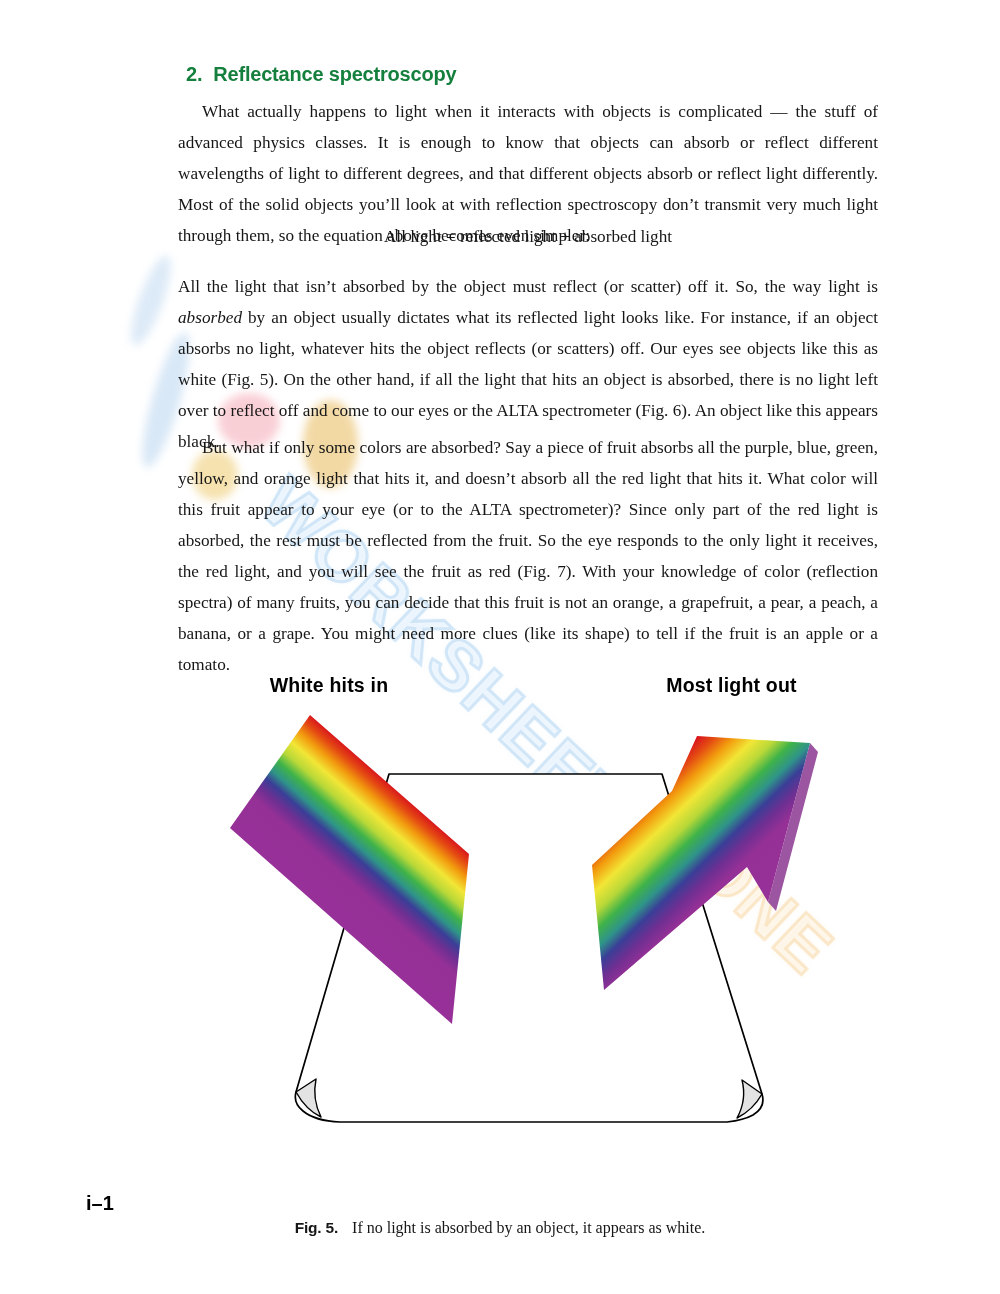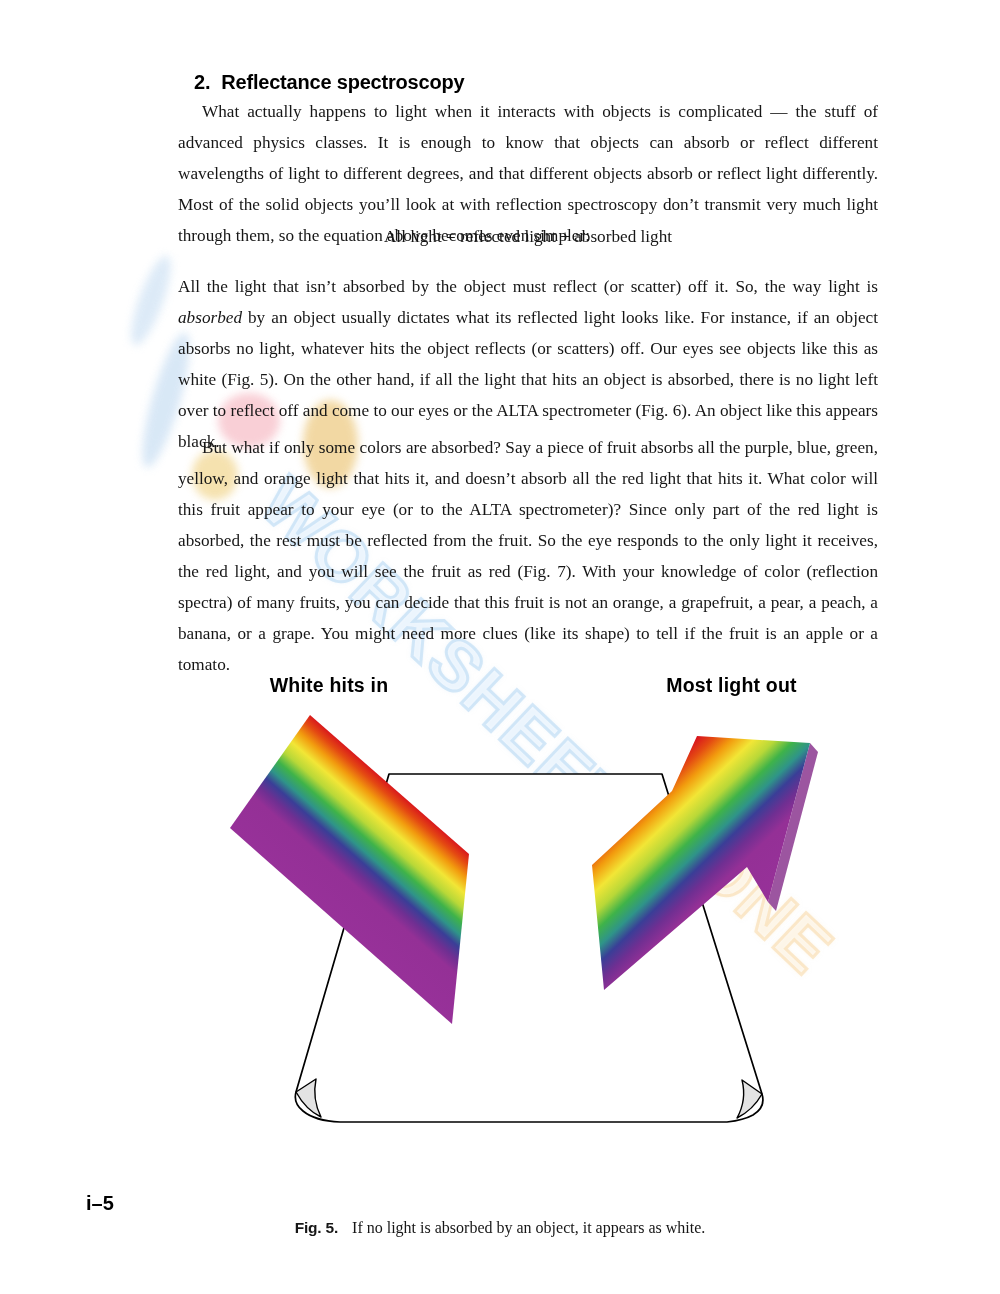--- a/index.html
+++ b/index.html
@@ -14,23 +14,23 @@
   .wm-text {
     position:absolute; font-family:"Liberation Sans", sans-serif; font-weight:bold;
     font-size:70px; letter-spacing:2px; white-space:nowrap; transform-origin:0 0;
   }
   .wm-blue   { color:rgba(244,250,255,.5); -webkit-text-stroke:3px rgba(187,218,244,.6); text-shadow:0 0 5px rgba(200,226,247,.5); }
   .wm-orange { color:rgba(255,251,243,.45); -webkit-text-stroke:3px rgba(247,216,168,.55); text-shadow:0 0 5px rgba(250,227,187,.5); }
 
   
   .content { position:absolute; left:178px; top:0; width:700px; z-index:1; }
   .heading {
-    position:absolute; left:0; top:55px; margin:16px;
+    position:absolute; left:0; top:55px; margin:8px;
     font-family:"Liberation Sans", sans-serif; font-weight:bold; font-size:20px;
-    letter-spacing:-0.2px; color:#000000;
+    letter-spacing:-0.2px; color:#15803d;
   }
   .heading .h-num { margin-right:11px; }
   .para {
     position:absolute; left:0; width:700px; margin:0;
     font-size:17.2px; line-height:31px; text-align:justify;
   }
   .para.indent { text-indent:24px; }
   .p1 { top:96px; }
   .equation { position:absolute; left:0; top:227px; width:700px; text-align:center; font-size:17.2px; }
   .p2 { top:271px; }
@@ -127,14 +127,14 @@
 
     <polygon points="810,743 768,902 776,911 818,752" fill="#9c55a0"></polygon>
 
     <polygon points="592,865 672,791 697,736 810,743 768,902 747,867 604,990" fill="url(#rainR)"></polygon>
   </svg>
 
   <div class="caption">
     <span class="cap-tag">Fig. 5.</span><span>If no light is absorbed by an object, it appears as white.</span>
   </div>
 
-  <div class="page-number">i–5</div>
+  <div class="page-number">i–1</div>
 </div>
 
 </body></html>

